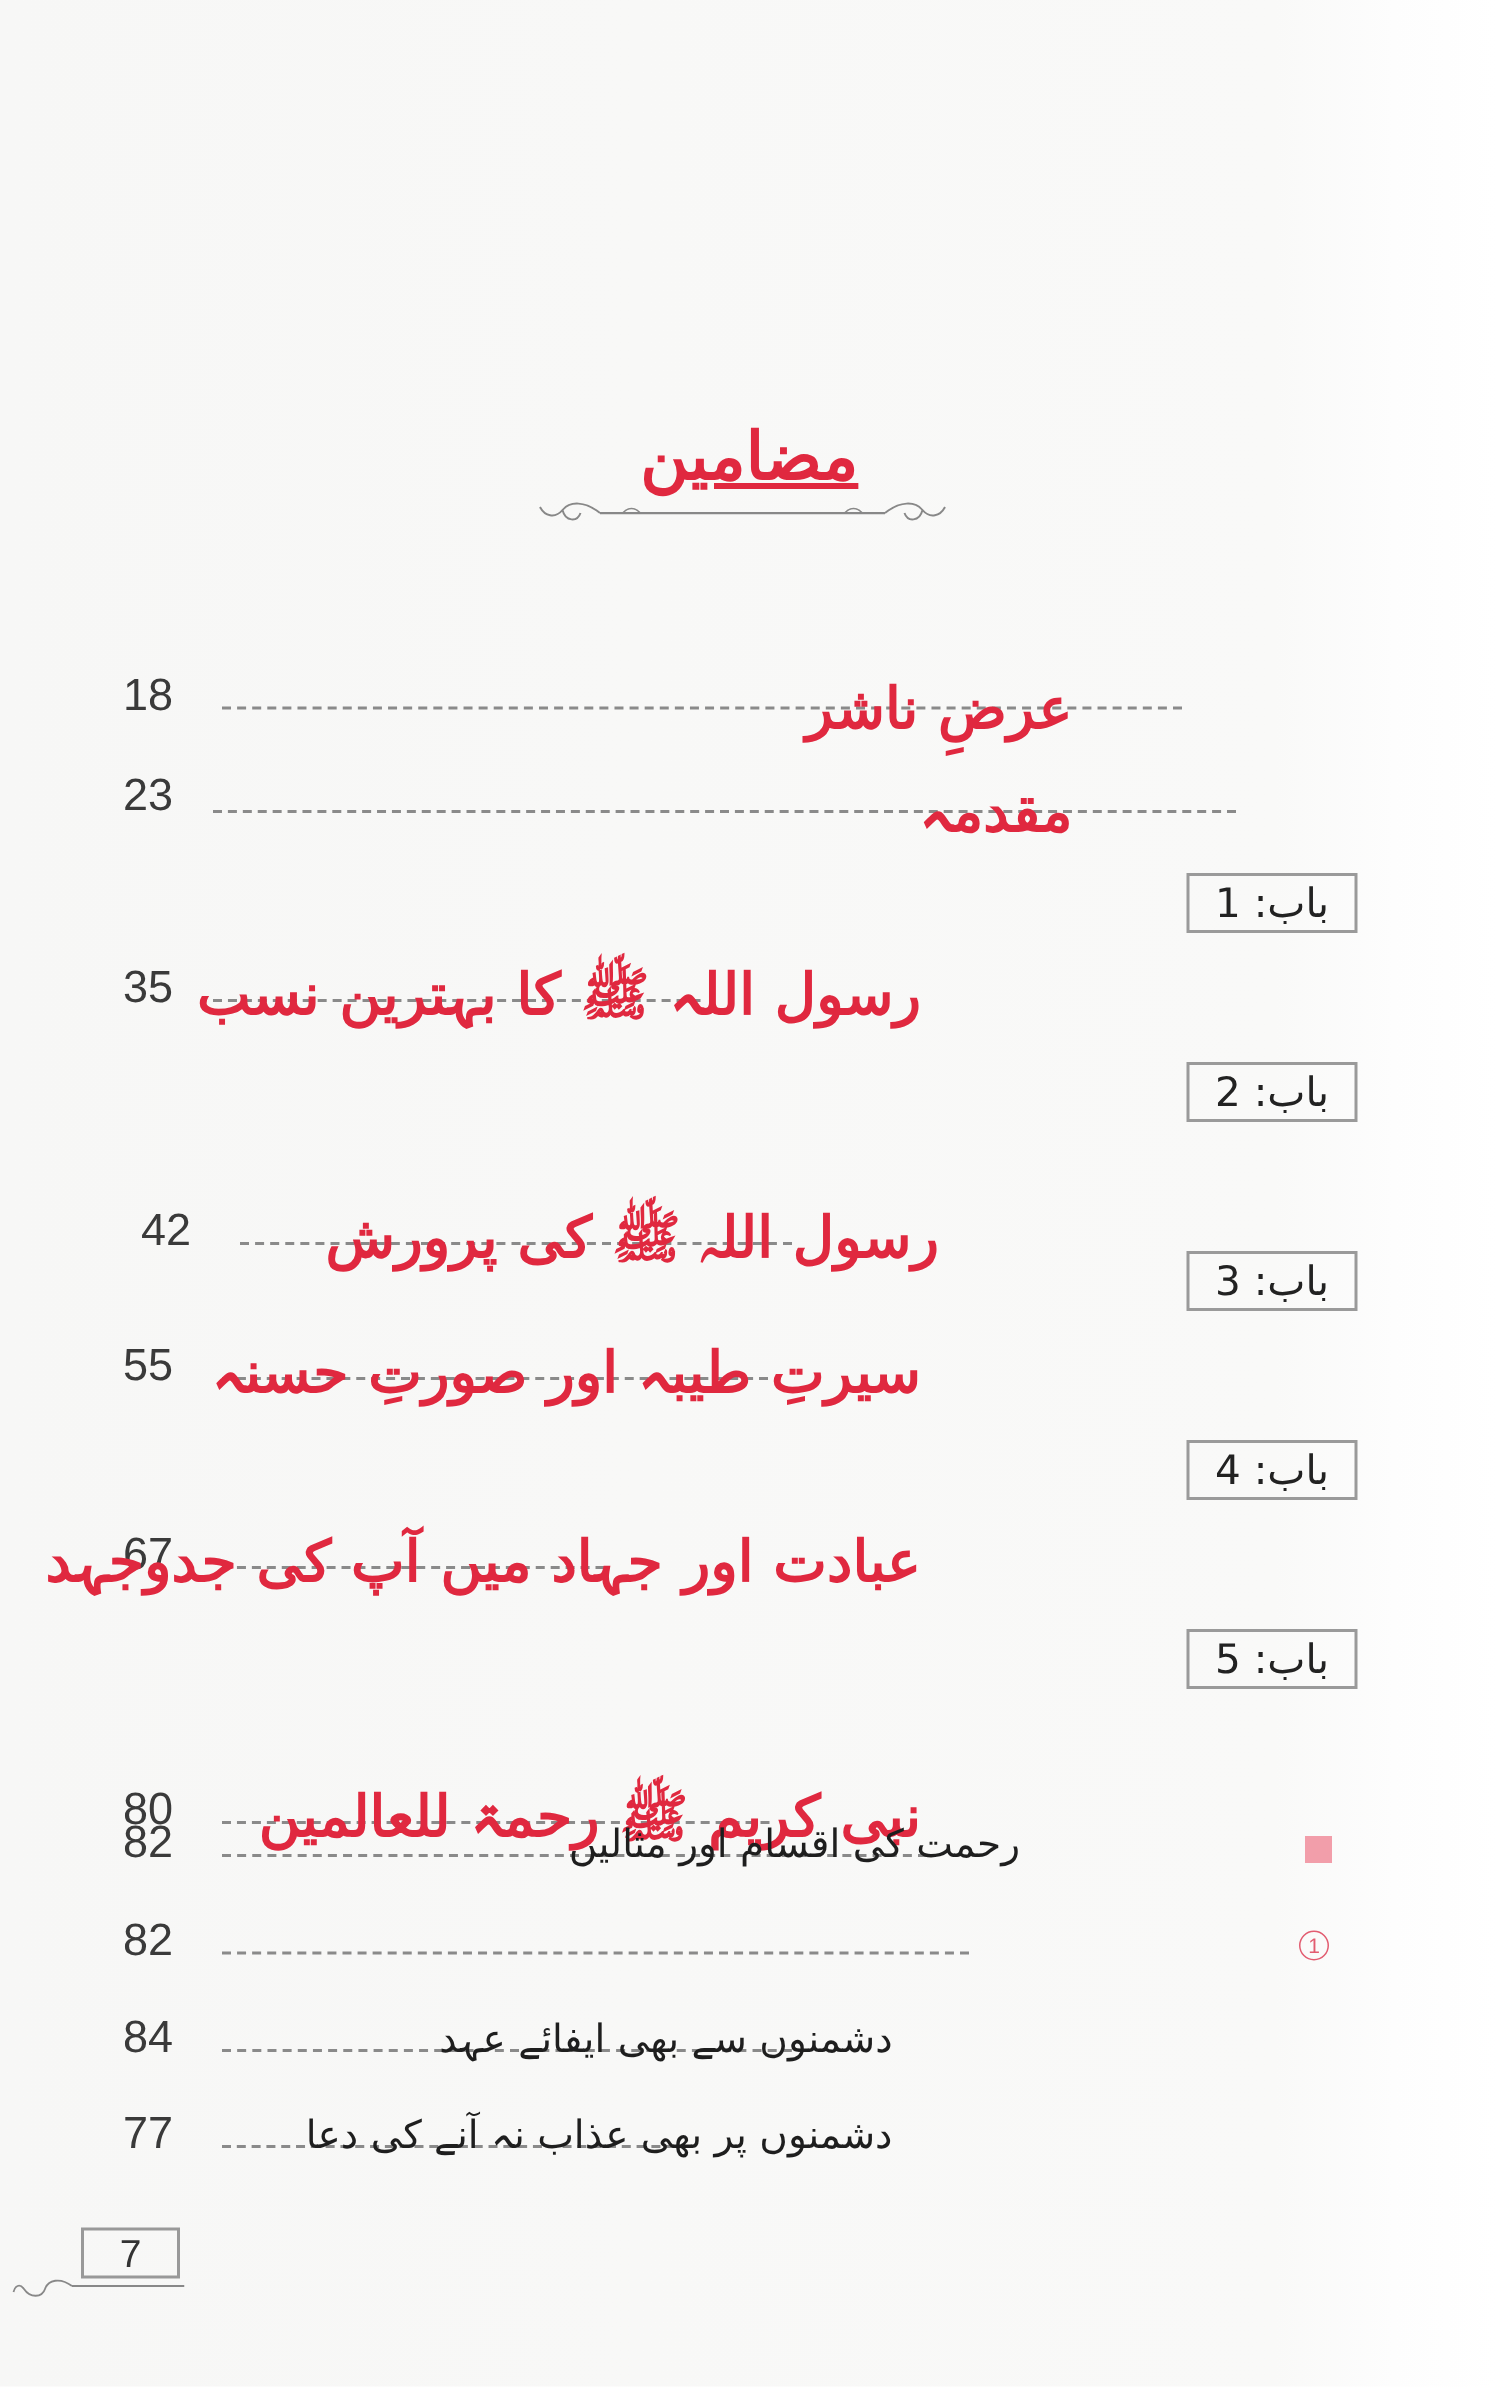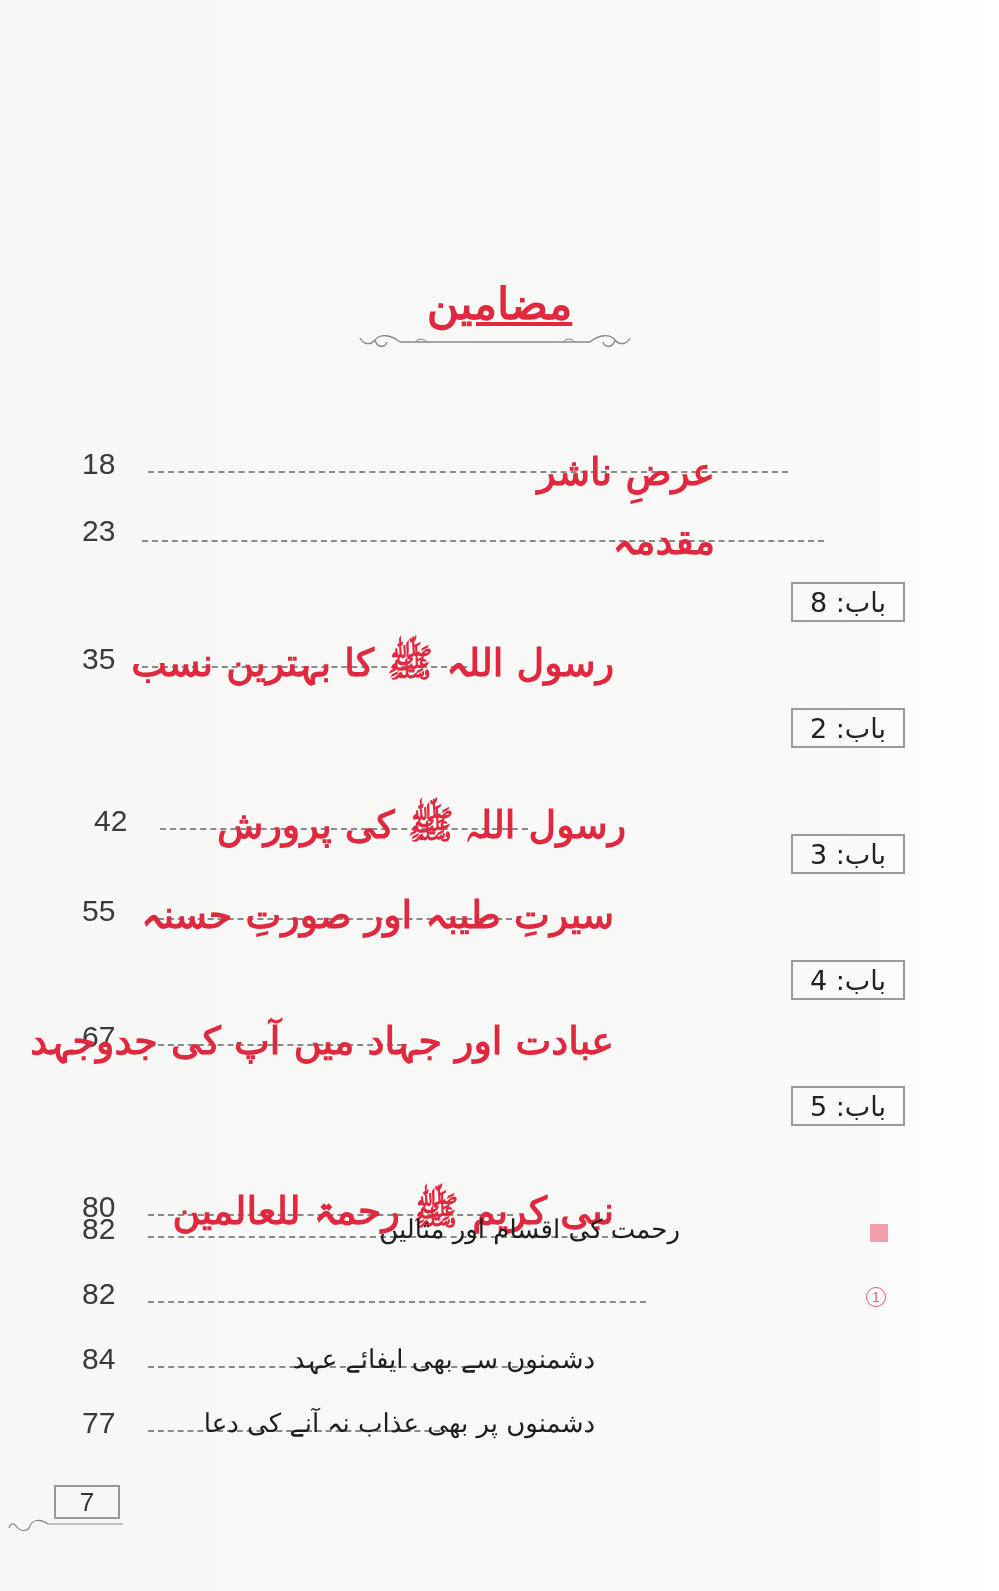--- a/index.html
+++ b/index.html
@@ -66,21 +66,21 @@
   <div class="leader" style="left:148px; width:640px; top:26px;"></div>
   <span class="entry red" style="right:105px; top:4px;">عرضِ ناشر</span>
 </div>
 
 <div class="row" style="top:512px;">
   <span class="num" style="top:2px;">23</span>
   <div class="leader" style="left:142px; width:682px; top:28px;"></div>
   <span class="entry red" style="right:105px; top:6px;">مقدمہ</span>
 </div>
 
-<div class="chapter-box" style="top:582px;">باب: 8</div>
+<div class="chapter-box" style="top:582px;">باب: 1</div>
 <div class="row" style="top:640px;">
   <span class="num" style="top:2px;">35</span>
   <div class="leader" style="left:142px; width:325px; top:26px;"></div>
   <span class="entry red" style="right:206px; top:0px;">رسول اللہ ﷺ کا بہترین نسب</span>
 </div>
 
 <div class="chapter-box" style="top:708px;">باب: 2</div>
 <div class="row" style="top:802px;margin-left:12px;">
   <span class="num" style="top:2px;">42</span>
   <div class="leader" style="left:148px; width:368px; top:26px;"></div>

